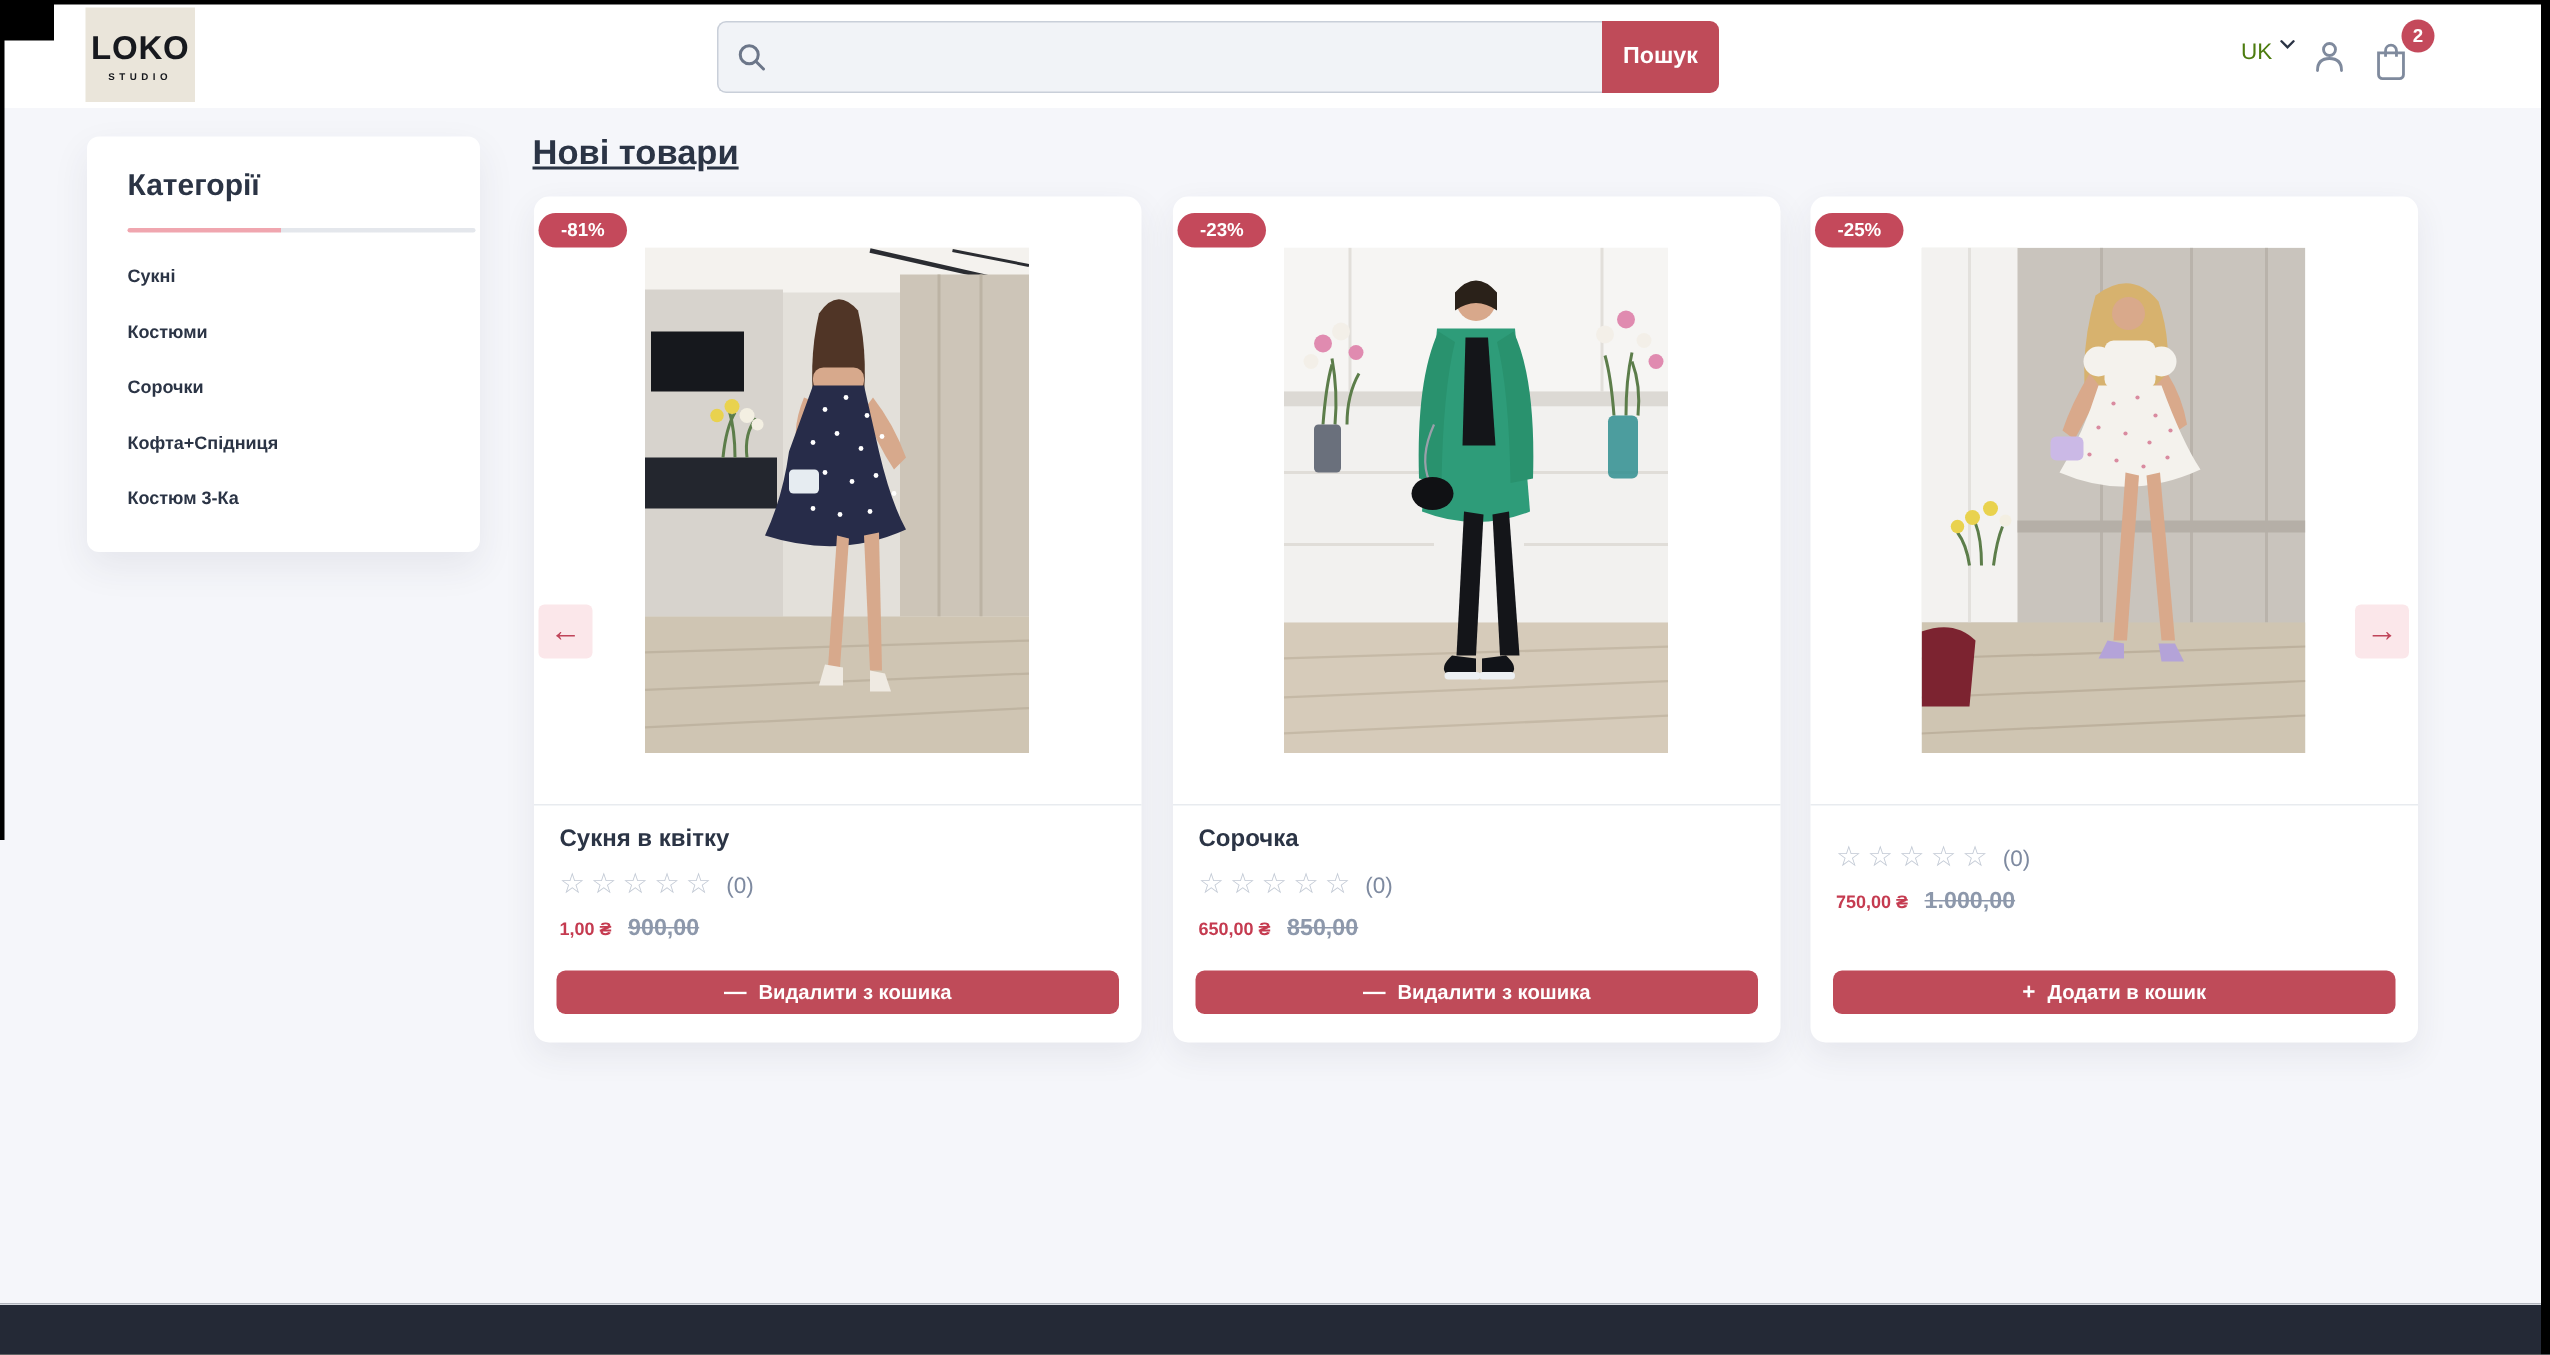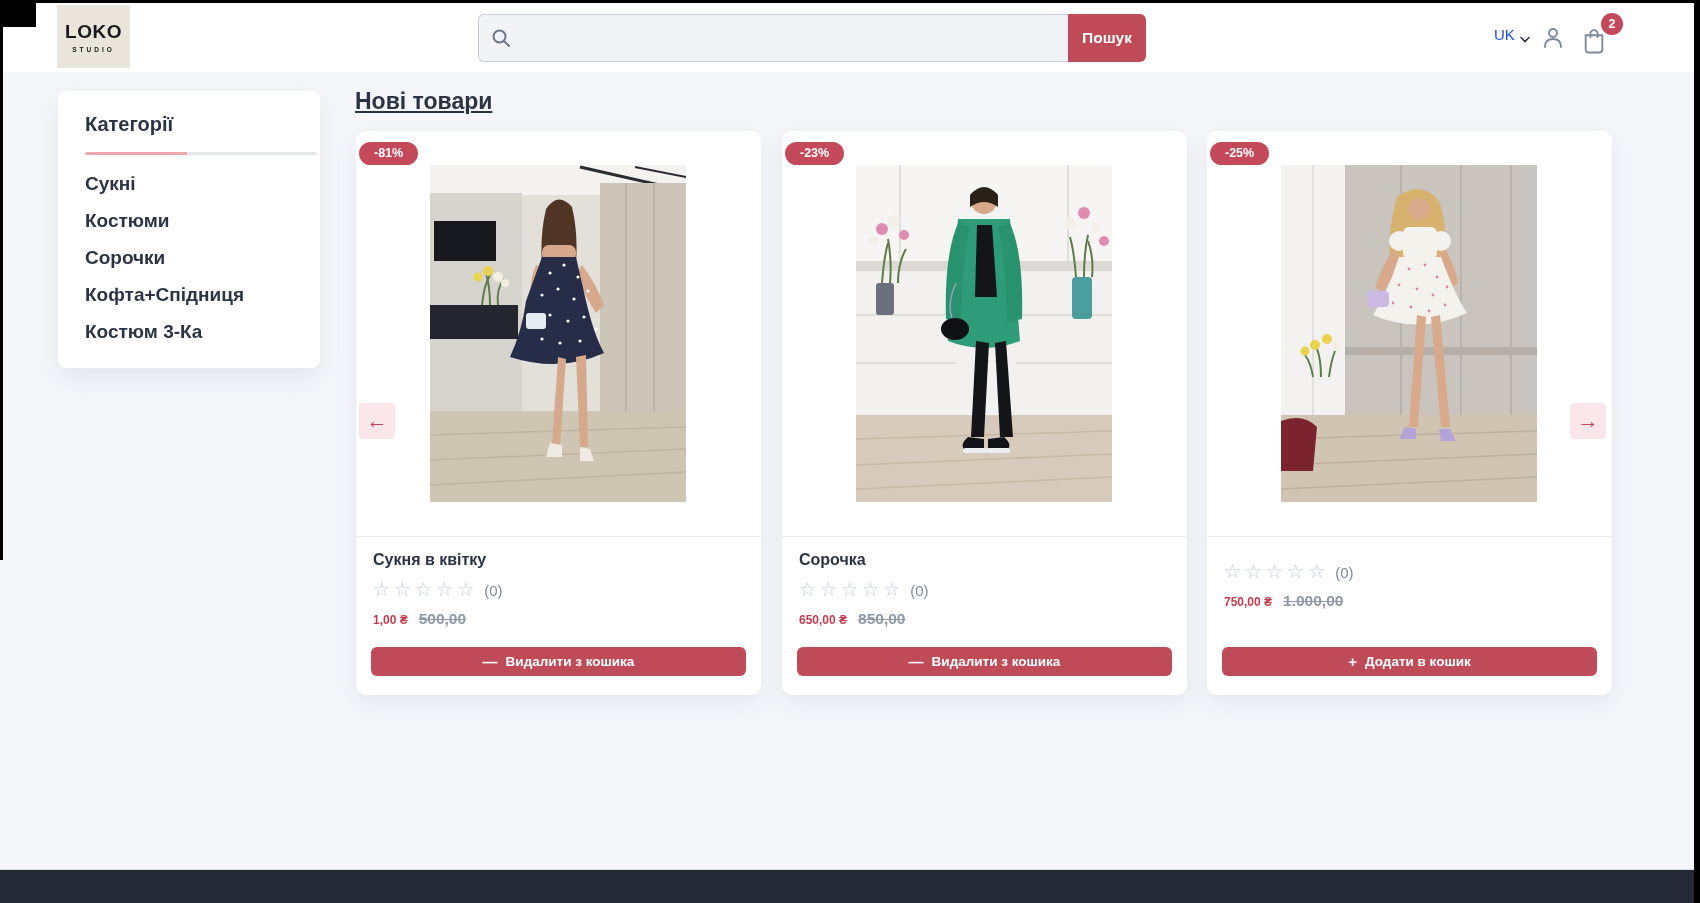--- a/index.html
+++ b/index.html
@@ -13,55 +13,55 @@
   .edge-right  { position:absolute; top:0; right:0; width:6px; height:100%; background:#000; z-index:50; }
   .edge-left   { position:absolute; top:0; left:0; width:3px; height:560px; background:#000; z-index:50; }
   .corner-tl   { position:absolute; top:0; left:0; width:36px; height:27px; background:#000; z-index:51; }
 
   
   .header { position:absolute; top:0; left:0; width:100%; height:72px; background:#ffffff; z-index:5; }
   .logo {
     position:absolute; left:57px; top:5px; width:73px; height:63px; background:#eae5da;
     display:flex; flex-direction:column; align-items:center; justify-content:center; cursor:pointer;
   }
-  .logo-main { font-size:19px; font-weight:700; color:#17191e; letter-spacing:.5px; }
+  .logo-main { font-size:22px; font-weight:700; color:#17191e; letter-spacing:.5px; }
   .logo-sub  { font-size:6.5px; font-weight:700; color:#17191e; letter-spacing:3px; margin-top:3px; }
 
   .search { position:absolute; left:478px; top:14px; width:668px; height:48px; display:flex; }
   .search-box { position:relative; flex:1; }
   .search-input {
     width:100%; height:48px; background:#f1f3f7; border:1px solid #c9cfd9; border-right:none;
     border-radius:6px 0 0 6px; padding:0 14px 0 42px; font-size:15px; color:#2b3445; outline:none;
   }
   .search-icon { position:absolute; left:13px; top:14px; width:20px; height:20px; pointer-events:none; }
   .search-btn {
     width:78px; height:48px; background:#bf4b59; color:#fff; border:none; border-radius:0 6px 6px 0;
     font-family:inherit; font-size:15.5px; font-weight:700; cursor:pointer;
   }
 
-  .lang { position:absolute; left:1494px; top:26px; display:flex; align-items:flex-end; gap:5px;
-          font-size:15px; color:#1d4ed8; cursor:pointer; }
+  .lang { position:absolute; left:1494px; top:26px; display:flex; align-items:flex-start; gap:5px;
+          font-size:15px; color:#4d7c0f; cursor:pointer; }
   .user-btn { position:absolute; left:1541px; top:26px; width:24px; height:24px; cursor:pointer; }
   .cart-btn { position:absolute; left:1581px; top:27px; width:26px; height:27px; cursor:pointer; }
   .cart-badge {
     position:absolute; right:-16px; top:-14px; width:22px; height:22px; border-radius:50%;
     background:#c4495b; color:#fff; font-size:12.5px; font-weight:700;
     display:flex; align-items:center; justify-content:center;
   }
 
   
   .sidebar {
     position:absolute; left:58px; top:91px; width:262px; height:277px; background:#fff;
     border-radius:8px; box-shadow:0 10px 25px rgba(45,55,75,.08); padding:20px 0 0 27px; z-index:4;
   }
   .sidebar-title { font-size:20px; font-weight:700; color:#2b3445; line-height:27px; }
   .sidebar-divider { margin:14px 3px 0 0; height:3px;
     background:linear-gradient(to right, #f0a6af 0 44%, #e4e7ec 44% 100%); border-radius:2px; }
   .cat-list { list-style:none; margin-top:20px; }
-  .cat-list li { font-size:19px; font-weight:700; color:#2b3445; line-height:18px; margin-bottom:19px; cursor:pointer; }
+  .cat-list li { font-size:12px; font-weight:700; color:#2b3445; line-height:18px; margin-bottom:19px; cursor:pointer; }
 
   
   .main-title { position:absolute; left:355px; top:88px; font-size:23px; font-weight:700; color:#2b3445;text-decoration:underline; }
 
   .card {
     position:absolute; top:131px; width:405px; height:564px; background:#fff; border-radius:10px;
     box-shadow:0 8px 22px rgba(45,55,75,.08);
   }
   .card-1 { left:356px; } .card-2 { left:782px;padding-left:16px; } .card-3 { left:1207px; }
   .badge {
@@ -213,21 +213,21 @@
     <span class="badge">-81%</span>
     <div class="card-divider"></div>
     <div class="info">
       <div class="prod-title">Сукня в квітку</div>
       <div class="stars-row">
         <span class="stars">☆☆☆☆☆</span>
         <span class="rating-count">(0)</span>
       </div>
       <div class="price-row">
         <span class="price">1,00 ₴</span>
-        <span class="old-price">500,00</span>
+        <span class="old-price">900,00</span>
       </div>
     </div>
     <button class="cta">
       <span class="cta-icon">—</span>
       <span>Видалити з кошика</span>
     </button>
   </div>
 
   <div class="card card-2">
     <div class="photo">

